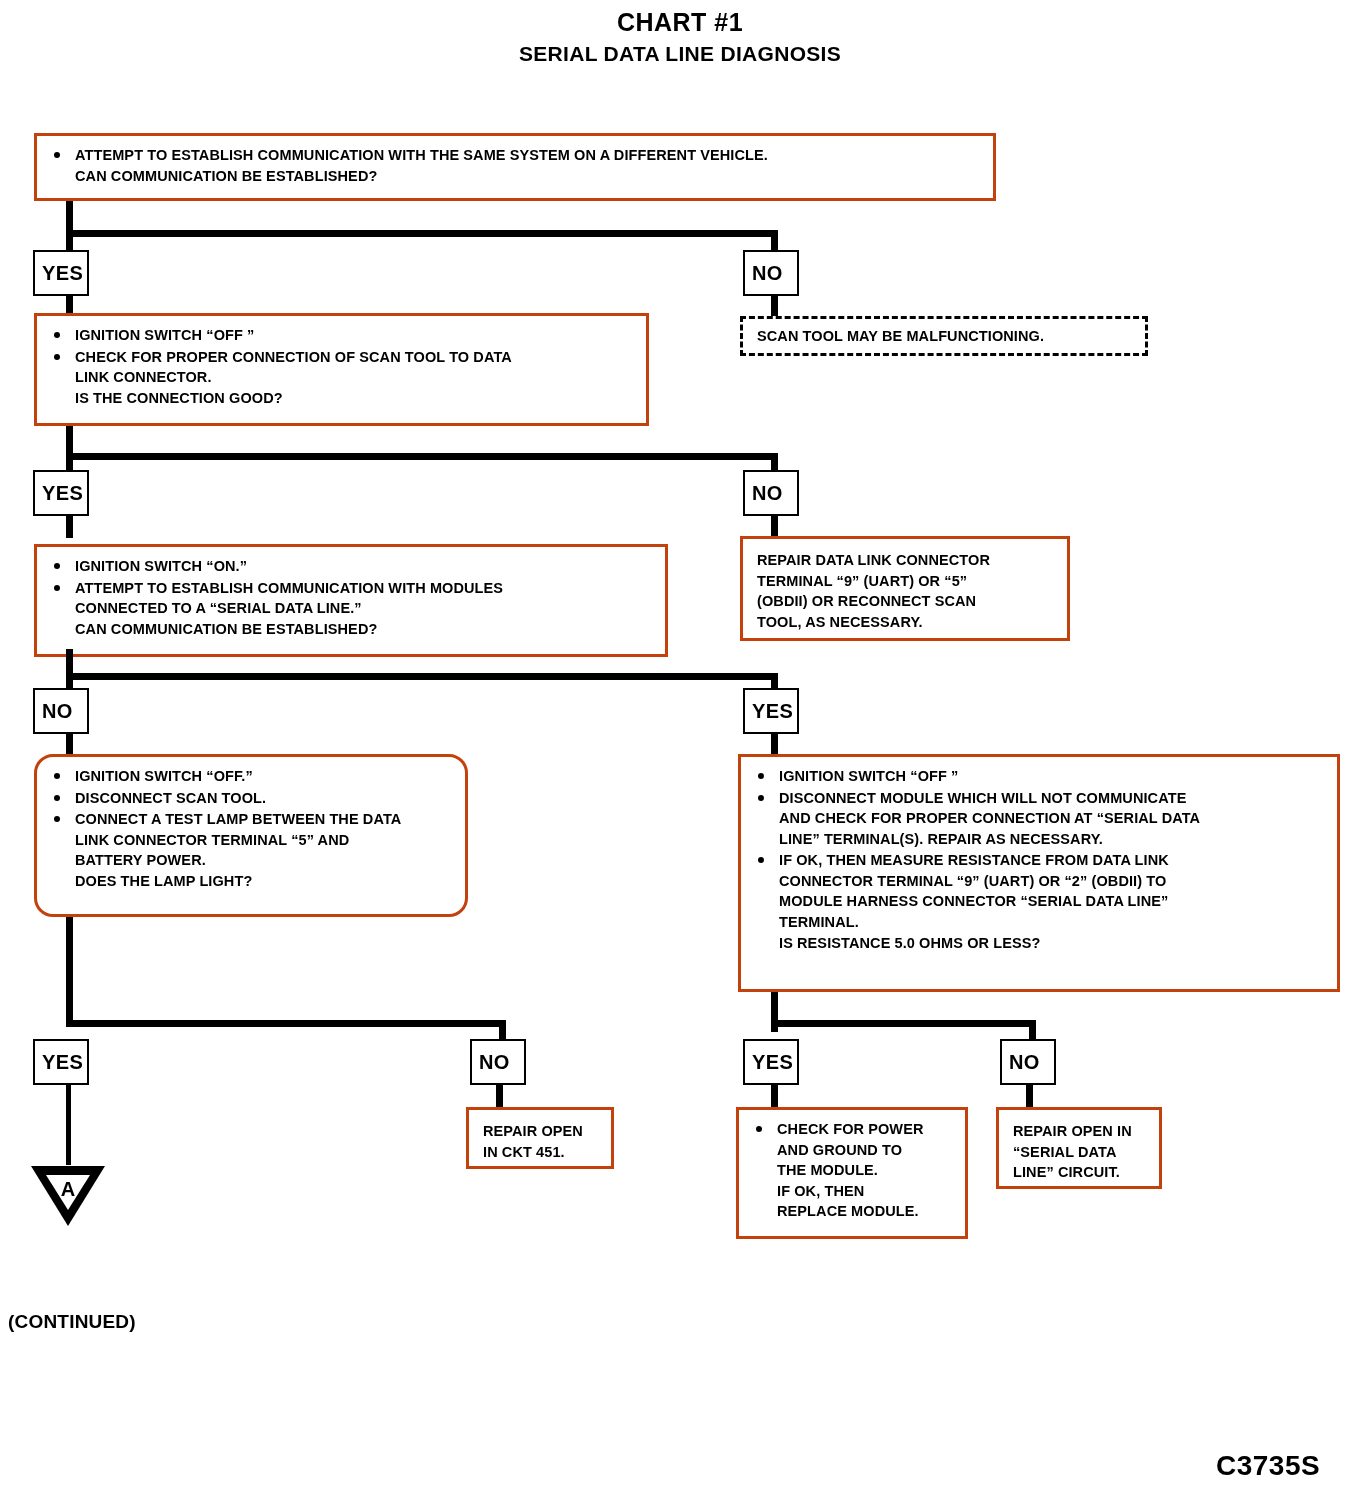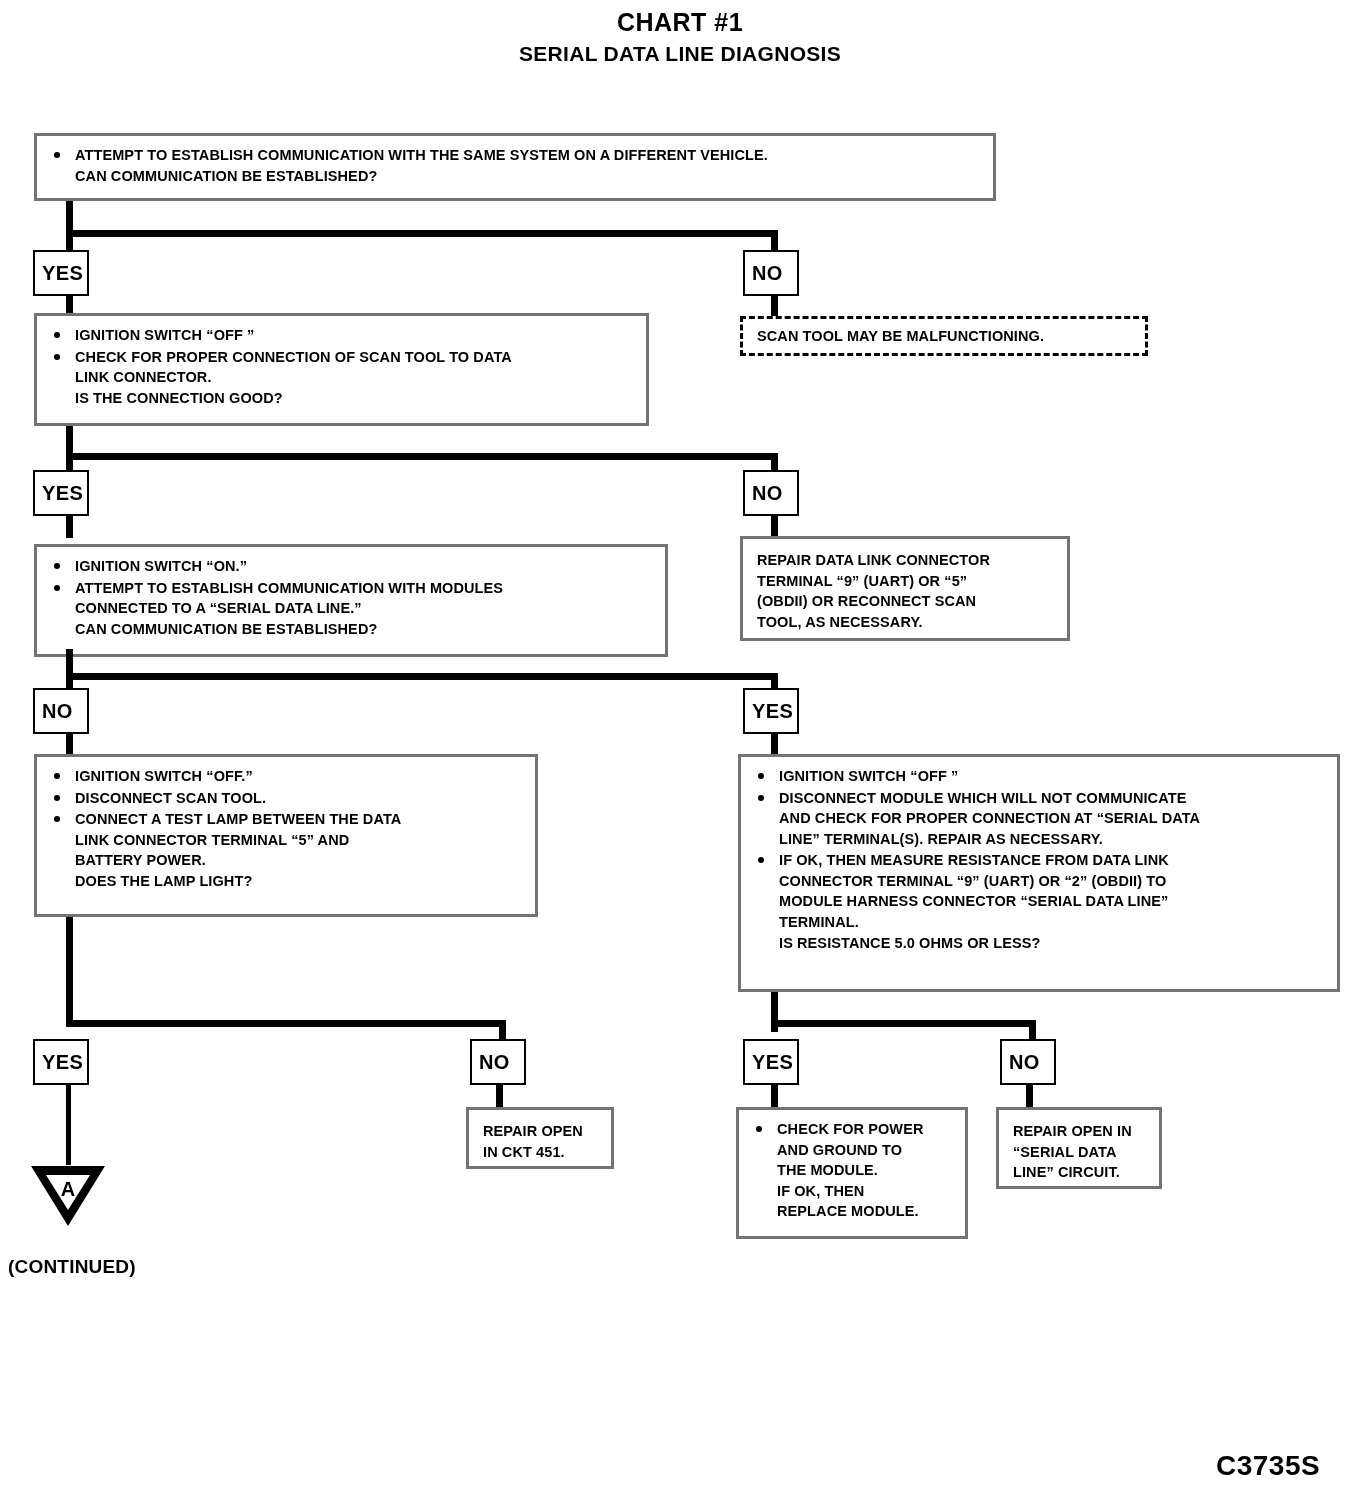--- a/index.html
+++ b/index.html
@@ -39,21 +39,21 @@
     text-align: center;
     font-size: 21px;
     font-weight: bold;
     letter-spacing: 0.3px;
   }
 
   
   .box {
     position: absolute;
     box-sizing: border-box;
-    border: 3px solid #737373;
+    border: 3px solid #c2410c;
     background: #ffffff;
     font-size: 14.5px;
     font-weight: bold;
     line-height: 1.42;
     letter-spacing: 0.1px;
     padding: 9px 10px 9px 12px;
   }
   .box.dashed {
     border: 3px dashed #000000;
   }
@@ -216,21 +216,21 @@
   <div class="hline" style="left:66px; top:673px; width:712px;"></div>
   <div class="vline" style="left:66px; top:673px; height:18px;"></div>
   <div class="vline" style="left:771px; top:673px; height:18px;"></div>
 
   <div class="ynbox" style="left:33px; top:688px;">NO</div>
   <div class="ynbox" style="left:743px; top:688px;">YES</div>
 
   <div class="vline" style="left:66px; top:732px; height:24px;"></div>
   <div class="vline" style="left:771px; top:732px; height:24px;"></div>
 
-  <div class="box" style="left:34px; top:754px; width:504px; height:163px;">
+  <div class="box" style="left:34px; top:754px; width:434px; height:163px;border-radius:19px;">
     <ul class="bl">
       <li>
         <span class="ln">IGNITION SWITCH “OFF.”</span>
       </li>
       <li>
         <span class="ln">DISCONNECT SCAN TOOL.</span>
       </li>
       <li>
         <span class="ln">CONNECT A TEST LAMP BETWEEN THE DATA</span>
         <span class="ln">LINK CONNECTOR TERMINAL “5” AND</span>
@@ -276,21 +276,21 @@
   </div>
 
   <div class="conn-tri" style="left:29px; top:1162px;">
     <svg width="78" height="66" viewBox="0 0 78 66" xmlns="http://www.w3.org/2000/svg">
       <polygon points="2,4 76,4 39,64" fill="#000000"></polygon>
       <polygon points="17,13 61,13 39,48" fill="#ffffff"></polygon>
       <text x="39" y="34" font-family="Liberation Sans, sans-serif" font-size="20" font-weight="bold" text-anchor="middle" fill="#000000">A</text>
     </svg>
   </div>
 
-  <div class="conn-label" style="left:8px; top:1256px;">(CONTINUED)</div>
+  <div class="conn-label" style="left:8px; top:1311px;">(CONTINUED)</div>
 
   <div class="vline" style="left:771px; top:992px; height:40px;"></div>
   <div class="hline" style="left:771px; top:1020px; width:265px;"></div>
   <div class="vline" style="left:1029px; top:1020px; height:22px;"></div>
 
   <div class="ynbox" style="left:743px; top:1039px;">YES</div>
   <div class="ynbox" style="left:1000px; top:1039px;">NO</div>
 
   <div class="vline" style="left:771px; top:1083px; height:26px;"></div>
   <div class="vline" style="left:1026px; top:1083px; height:26px;"></div>

